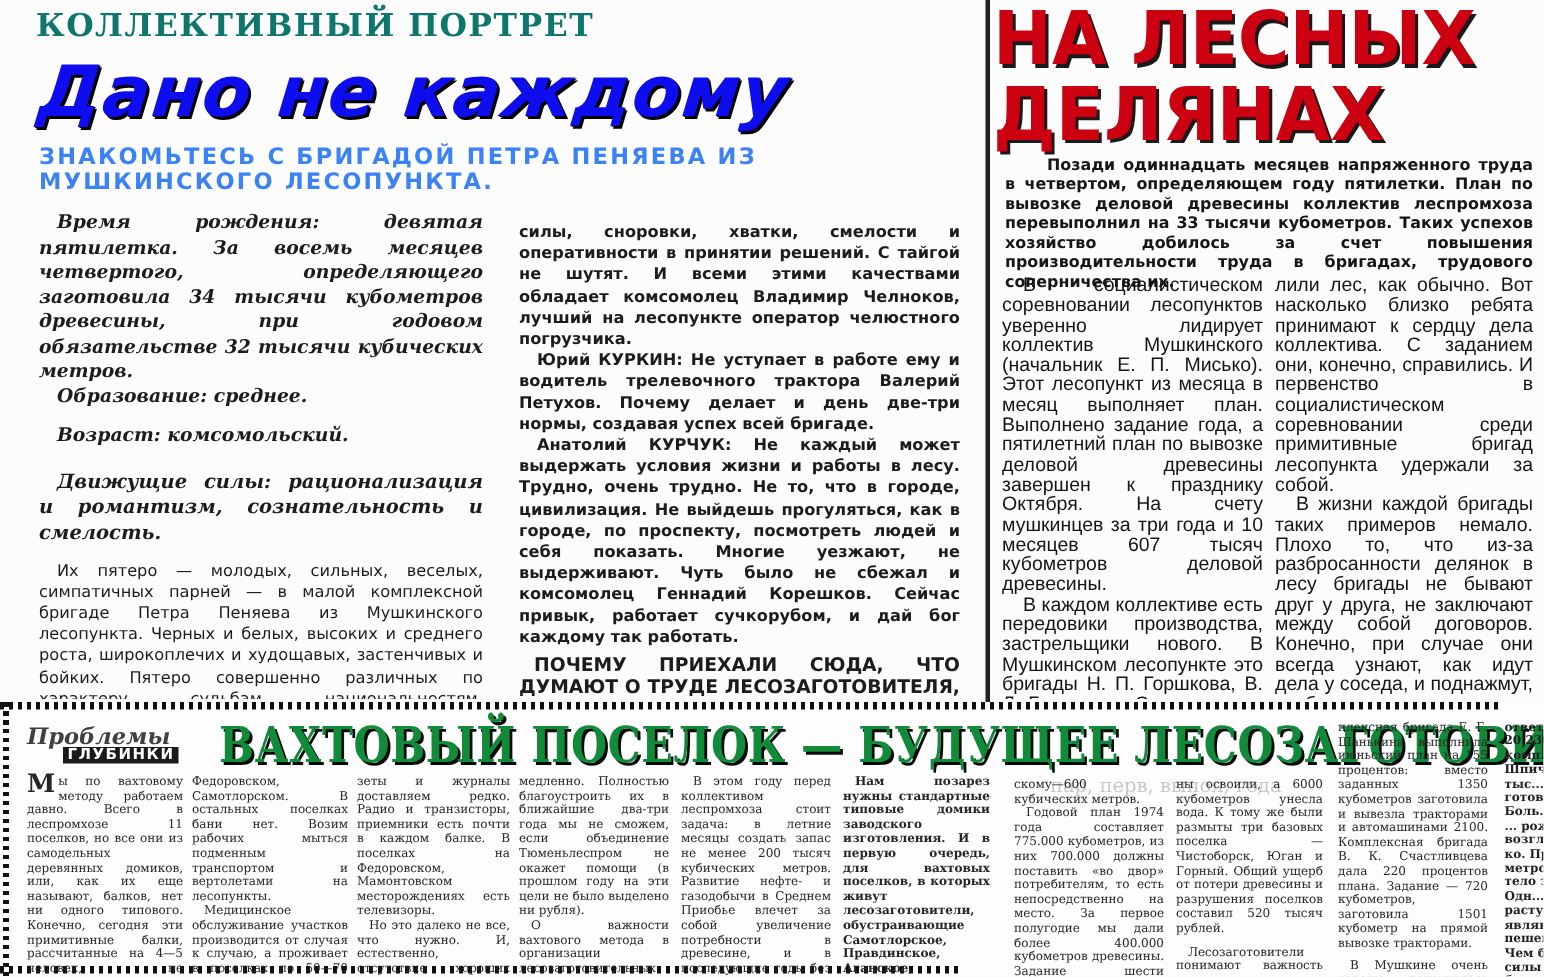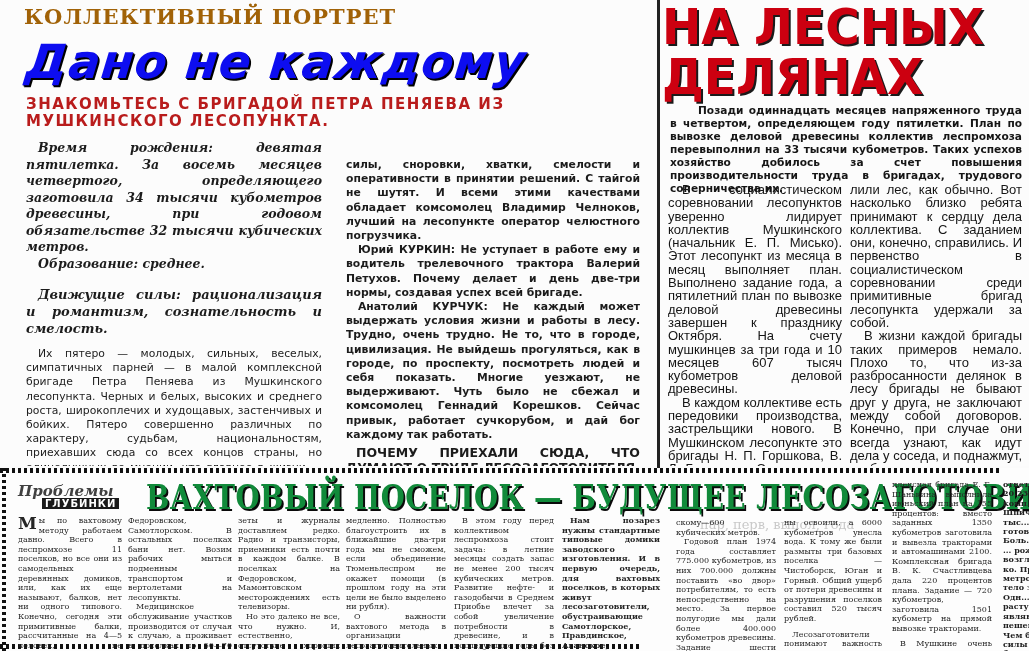--- a/index.html
+++ b/index.html
@@ -3,23 +3,23 @@
 <meta charset="utf-8">
 <style>
   * { box-sizing: border-box; margin: 0; padding: 0; }
   html, body { width: 1029px; height: 651px; overflow: hidden; background: #fbfbfb; }
   body { position: relative; font-family: "DejaVu Serif", serif; color: #141414; }
 
   .clip { position: absolute; overflow: hidden; background: #fcfcfc; }
 
   
   #clip-portrait { left: 0; top: 0; width: 656px; height: 466px; }
-  .rubric { position: absolute; left: 24px; top: 4px; font-family: "DejaVu Serif", serif; font-weight: 900; font-size: 21px; letter-spacing: 1px; color: #a16207; }
+  .rubric { position: absolute; left: 24px; top: 4px; font-family: "DejaVu Serif", serif; font-weight: 900; font-size: 21px; letter-spacing: 1px; color: #0f766e; }
   .headline-blue { position: absolute; left: 26px; top: 34px; font-family: "DejaVu Sans", sans-serif; font-style: italic; font-weight: bold; font-size: 47px; color: #0d0df0; text-shadow: 2px 2px 0 #000, 1px 1px 0 #000; letter-spacing: 1px; transform: skewX(-6deg); }
-  .lead-caps { position: absolute; left: 26px; top: 96px; width: 600px; font-family: "DejaVu Sans", sans-serif; font-weight: bold; font-size: 15px; line-height: 17px; letter-spacing: 1.5px; color: #b91c1c; text-transform: uppercase; }
+  .lead-caps { position: absolute; left: 26px; top: 96px; width: 600px; font-family: "DejaVu Sans", sans-serif; font-weight: bold; font-size: 15px; line-height: 17px; letter-spacing: 1.5px; color: #3b82f6; text-transform: uppercase; }
   .col { position: absolute; font-family: "DejaVu Sans", sans-serif; font-size: 11px; line-height: 14.8px; text-align: justify; color: #1c1c1c; }
   .col.bold { font-weight: bold; }
   .italic-intro { font-family: "DejaVu Serif", serif; font-style: italic; font-size: 12.5px; line-height: 16.5px; font-weight: bold; }
   .italic-intro p { text-indent: 12px; }
   .italic-intro .gap { margin-top: 10px; }
   .drive { font-family: "DejaVu Serif", serif; font-style: italic; font-weight: bold; font-size: 13px; line-height: 17px; text-indent: 12px; }
   .body-bold p { text-indent: 12px; }
   .question { font-family: "DejaVu Sans", sans-serif; font-weight: bold; font-size: 12.5px; line-height: 14.5px; text-transform: uppercase; margin: 4px 0; text-indent: 10px; }
   .name-caps { font-weight: bold; }
 
@@ -54,28 +54,29 @@
 
 <div class="clip" id="clip-portrait">
   <div class="rubric">КОЛЛЕКТИВНЫЙ ПОРТРЕТ</div>
   <div class="headline-blue">Дано не каждому</div>
   <div class="lead-caps">ЗНАКОМЬТЕСЬ С БРИГАДОЙ ПЕТРА ПЕНЯЕВА ИЗ МУШКИНСКОГО ЛЕСОПУНКТА.</div>
 
   <div class="col" style="left:26px; top:140px; width:296px;">
     <div class="italic-intro">
       <p>Время рождения: девятая пятилетка. За восемь месяцев четвертого, определяющего заготовила 34 тысячи кубометров древесины, при годовом обязательстве 32 тысячи кубических метров.</p>
       <p>Образование: среднее.</p>
+      <p class="gap">Возраст: комсомольский.</p>
     </div>
     <p class="drive" style="margin-top:14px;">Движущие силы: рационализация и романтизм, сознательность и смелость.</p>
     <div class="body-bold bold" style="margin-top:10px; font-size:10.8px; line-height:14.2px;">
       <p>Их пятеро — молодых, сильных, веселых, симпатичных парней — в малой комплексной бригаде Петра Пеняева из Мушкинского лесопункта. Черных и белых, высоких и среднего роста, широкоплечих и худощавых, застенчивых и бойких. Пятеро совершенно различных по характеру, судьбам, национальностям, приехавших сюда со всех концов страны, но единодушных во мнении, что главное в жизни — любимая работа, труд на благо народа. После работы читают книги, журналы. В выходной ходят в кино, в красный уголок — смотреть телевизор.</p>
     </div>
   </div>
 
-  <div class="col bold body-bold" style="left:346px; top:158px; width:294px; font-size:10.8px; line-height:14.2px;">
+  <div class="col bold body-bold" style="left:346px; top:148px; width:294px; font-size:10.8px; line-height:14.2px;">
     <p style="text-indent:0">силы, сноровки, хватки, смелости и оперативности в принятии решений. С тайгой не шутят. И всеми этими качествами обладает комсомолец Владимир Челноков, лучший на лесопункте оператор челюстного погрузчика.</p>
     <p><span class="name-caps">Юрий КУРКИН:</span> <span>Не уступает в работе ему и водитель трелевочного трактора Валерий Петухов. Почему делает и день две-три нормы, создавая успех всей бригаде.</span></p>
     <p><span class="name-caps">Анатолий КУРЧУК:</span> <span>Не каждый может выдержать условия жизни и работы в лесу. Трудно, очень трудно. Не то, что в городе, цивилизация. Не выйдешь прогуляться, как в городе, по проспекту, посмотреть людей и себя показать. Многие уезжают, не выдерживают. Чуть было не сбежал и комсомолец Геннадий Корешков. Сейчас привык, работает сучкорубом, и дай бог каждому так работать.</span></p>
     <div class="question">ПОЧЕМУ ПРИЕХАЛИ СЮДА, ЧТО ДУМАЮТ О ТРУДЕ ЛЕСОЗАГОТОВИТЕЛЯ, О СВОИХ ГЛАВНЫХ ПРИНЦИПАХ И ПРИВЯЗАННОСТЯХ САМИ РЕБЯТА?</div>
 
   </div>
 </div>
 
 <div class="v-rule"></div>
 

